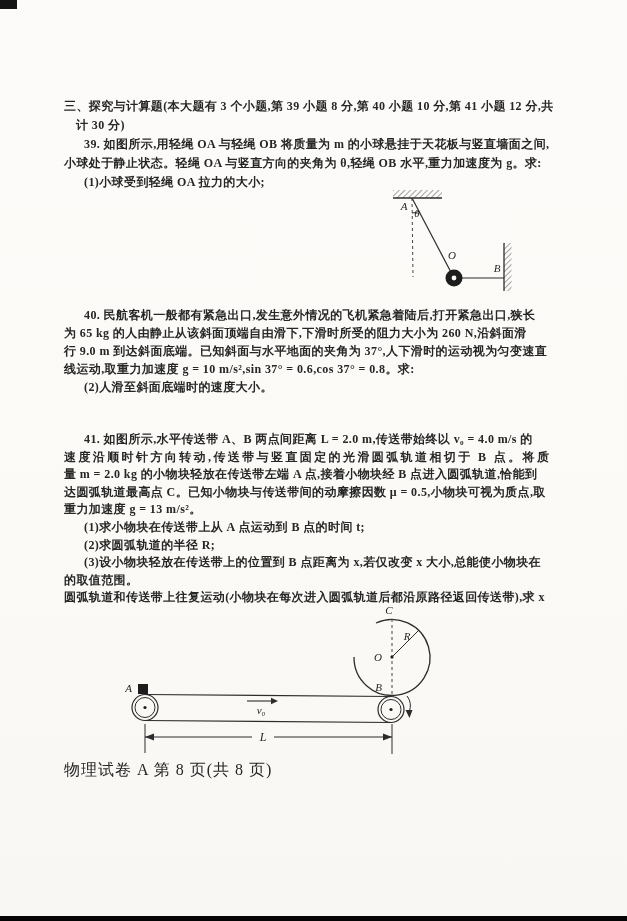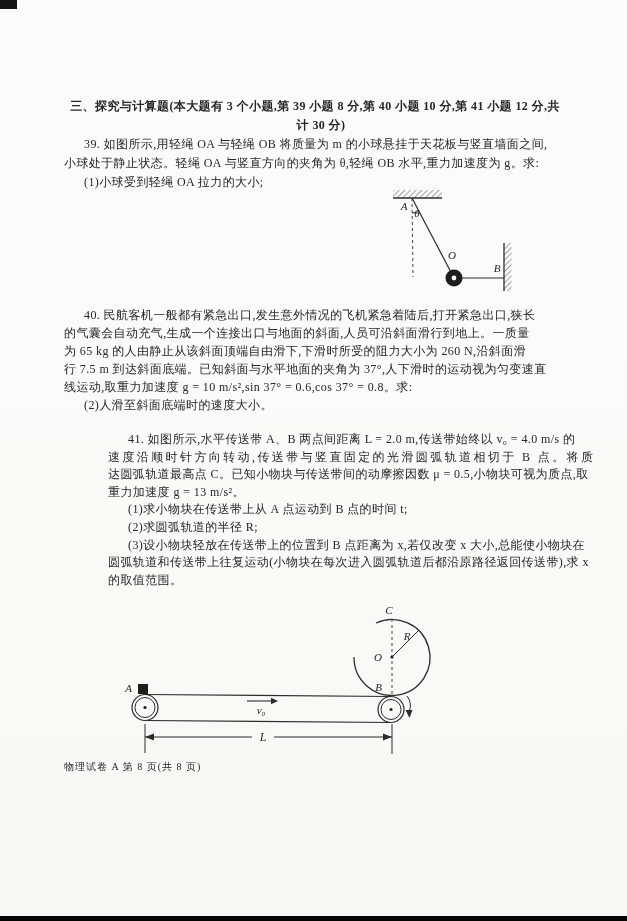--- a/index.html
+++ b/index.html
@@ -6,28 +6,28 @@
   .page{
     position:relative;width:627px;height:921px;margin:0 auto;
     background:linear-gradient(180deg,#fcfbf9 0%,#fbfaf7 55%,#f8f7f4 100%);
     overflow:hidden;
     font-family:"Liberation Serif","DejaVu Serif",serif;
     color:#262626;
   }
   .artifact-topleft{position:absolute;left:0;top:0;width:17px;height:9px;background:#141414;}
   .artifact-bottombar{position:absolute;left:0;top:916px;width:627px;height:5px;background:#050505;}
   .para{position:absolute;left:64px;width:502px;}
-  .line{height:18px;font-size:12px;letter-spacing:0.4px;white-space:nowrap;}
+  .line{height:18px;font-size:12px;letter-spacing:0.4px;white-space:nowrap;font-weight:bold;}
   .lh19 .line{height:19px;}
-  .lh175 .line{height:17.6px;margin-left:44px;}
-  .bold .line{font-weight:bold;text-align:center;}
+  .lh175 .line{height:17.6px;}
+  .bold .line{font-weight:bold;}
   .ind{padding-left:20px;}
   .ind-sm{padding-left:12px;}
   .spread{letter-spacing:2.4px;}
-  .footer{position:absolute;left:64px;top:760px;font-size:10px;letter-spacing:1px;}
+  .footer{position:absolute;left:64px;top:760px;font-size:16px;letter-spacing:1px;}
   svg{position:absolute;overflow:visible;}
   .svg39{left:380px;top:186px;}
   .svg41{left:105px;top:598px;}
   .dlabel{font-family:"Liberation Serif","DejaVu Serif",serif;font-style:italic;font-size:11px;fill:#262626;}
 </style>
 </head>
 <body>
 
 <div class="page">
 
@@ -62,37 +62,37 @@
     <circle cx="74" cy="92" r="8.5" fill="#1d1d1d"></circle>
     <circle cx="74" cy="92" r="2.4" fill="#fbfaf7"></circle>
     <text class="dlabel" x="72" y="73" text-anchor="middle">O</text>
     <rect x="124" y="57" width="7.5" height="48" fill="url(#ph39)"></rect>
     <line x1="124" y1="57" x2="124" y2="105" stroke="#2c2c2c" stroke-width="1.3"></line>
     <text class="dlabel" x="117" y="86" text-anchor="middle">B</text>
   </svg>
 
   <div class="para" style="top:307px;">
     <div class="line ind">40. 民航客机一般都有紧急出口,发生意外情况的飞机紧急着陆后,打开紧急出口,狭长</div>
-    <div class="line">的气囊会自动充气,生成一个连接出口与地面的斜面,人员可沿斜面滑行到地上。一质量</div>
     <div class="line">为 65 kg 的人由静止从该斜面顶端自由滑下,下滑时所受的阻力大小为 260 N,沿斜面滑</div>
-    <div class="line">行 7.5 m 到达斜面底端。已知斜面与水平地面的夹角为 37°,人下滑时的运动视为匀变速直</div>
+    <div class="line">行 9.0 m 到达斜面底端。已知斜面与水平地面的夹角为 37°,人下滑时的运动视为匀变速直</div>
     <div class="line">线运动,取重力加速度 g = 10 m/s²,sin 37° = 0.6,cos 37° = 0.8。求:</div>
     <div class="line ind">(2)人滑至斜面底端时的速度大小。</div>
   </div>
 
   <div class="para lh175" style="top:431px;">
     <div class="line ind">41. 如图所示,水平传送带 A、B 两点间距离 L = 2.0 m,传送带始终以 v₀ = 4.0 m/s 的</div>
     <div class="line spread">速度沿顺时针方向转动,传送带与竖直固定的光滑圆弧轨道相切于 B 点。将质</div>
+    <div class="line">量 m = 2.0 kg 的小物块轻放在传送带左端 A 点,接着小物块经 B 点进入圆弧轨道,恰能到</div>
     <div class="line">达圆弧轨道最高点 C。已知小物块与传送带间的动摩擦因数 μ = 0.5,小物块可视为质点,取</div>
     <div class="line">重力加速度 g = 13 m/s²。</div>
     <div class="line ind">(1)求小物块在传送带上从 A 点运动到 B 点的时间 t;</div>
     <div class="line ind">(2)求圆弧轨道的半径 R;</div>
     <div class="line ind">(3)设小物块轻放在传送带上的位置到 B 点距离为 x,若仅改变 x 大小,总能使小物块在</div>
+    <div class="line">的取值范围。</div>
     <div class="line">圆弧轨道和传送带上往复运动(小物块在每次进入圆弧轨道后都沿原路径返回传送带),求 x</div>
-    <div class="line">的取值范围。</div>
   </div>
 
   <svg class="svg41" width="330" height="162" viewBox="0 0 330 162">
 
     <path d="M 249 59 A 38 38 0 1 0 271 25" fill="none" stroke="#2c2c2c" stroke-width="1.3"></path>
     <line x1="287" y1="21" x2="287" y2="98" stroke="#444" stroke-width="1" stroke-dasharray="3,3"></line>
     <circle cx="287" cy="59" r="1.6" fill="#1d1d1d"></circle>
     <line x1="287" y1="59" x2="313" y2="33" stroke="#2c2c2c" stroke-width="1"></line>
     <text class="dlabel" x="284" y="16" text-anchor="middle">C</text>
     <text class="dlabel" x="277" y="63" text-anchor="end">O</text>

